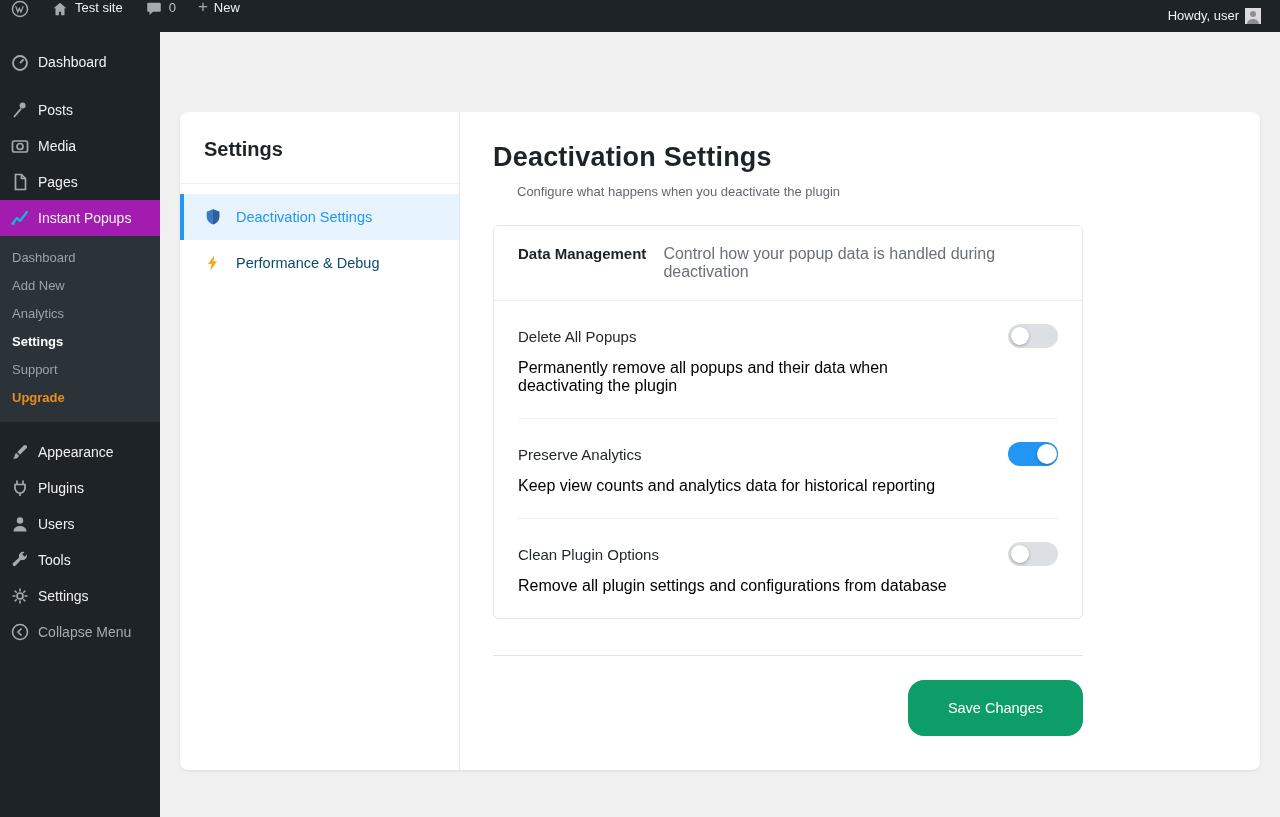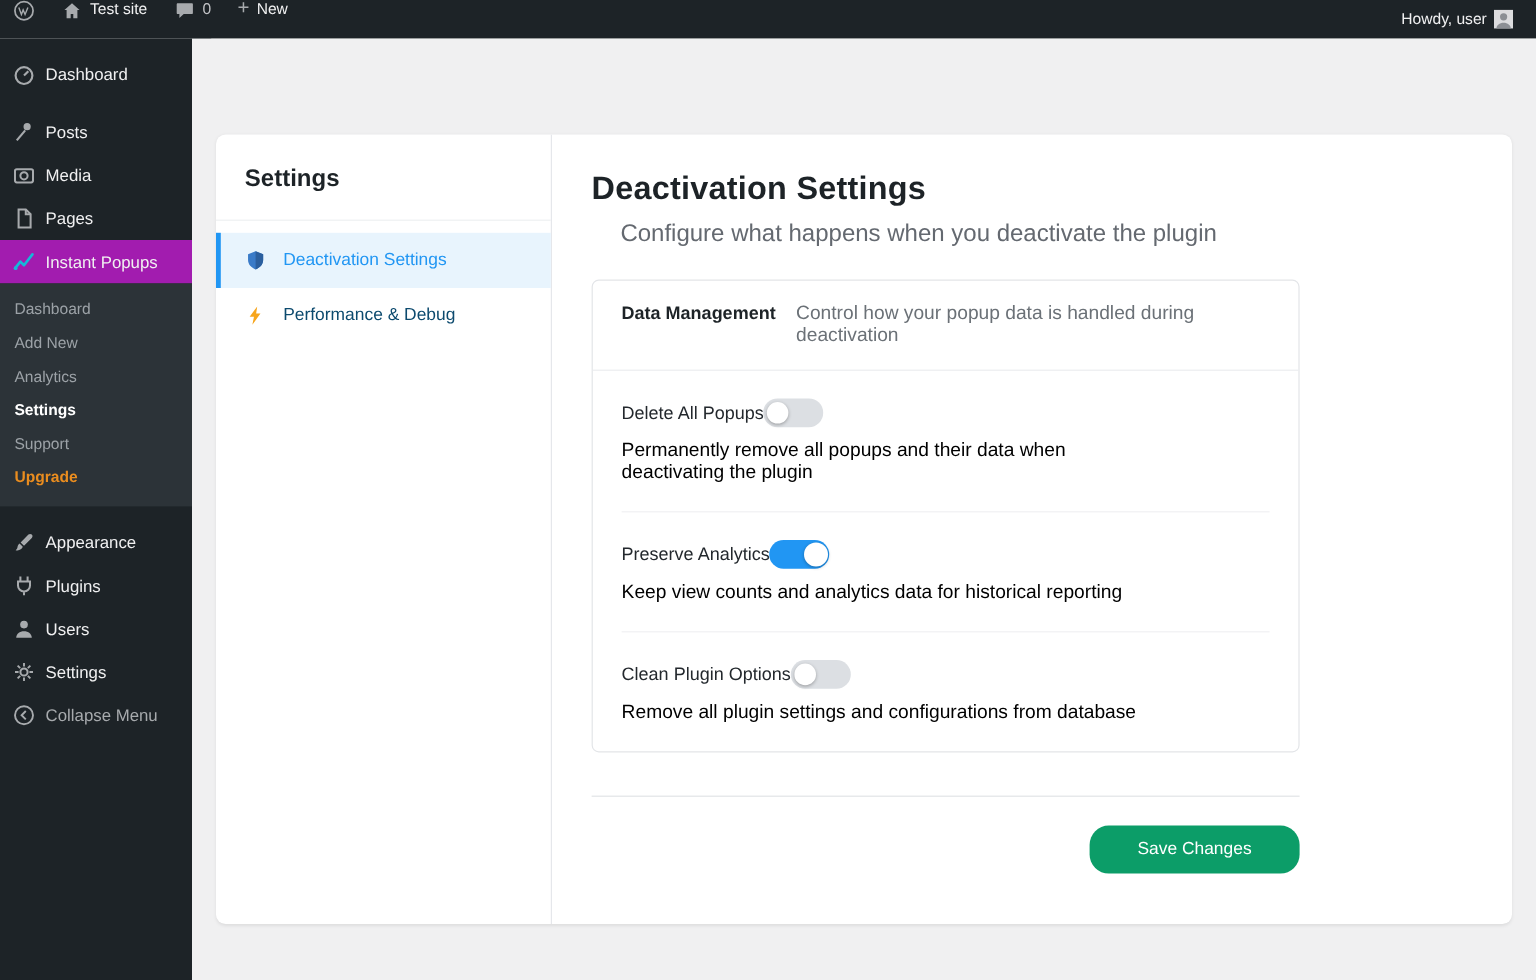--- a/index.html
+++ b/index.html
@@ -51,44 +51,44 @@
   .settings-nav h2{font-size:20px;font-weight:bold;color:#1d2327;padding:0 24px 22px;border-bottom:1px solid #eef0f2}
   .nav-list{padding-top:10px}
   .nav-item{display:flex;align-items:center;gap:14px;padding:14px 24px;font-size:14.5px;color:#0c4a6e;cursor:pointer;border-left:4px solid transparent;padding-left:20px}
   .nav-item .nv-icon{width:18px;height:18px;flex:none}
   .nav-item.active{background:#e8f4fd;color:var(--accent-blue);border-left-color:var(--accent-blue)}
 
   
   .panel{flex:1;padding:30px 48px 30px 33px}
   .panel-inner{max-width:590px}
   .panel h1{font-size:27px;font-weight:bold;color:#1d2327;letter-spacing:.2px}
-  .panel .subtitle{font-size:20px;color:#646970;margin:11px 0 4px 24px}
+  .panel .subtitle{font-size:13px;color:#646970;margin:11px 0 4px 24px}
 
   .section-card{margin-top:26px;border:1px solid #e3e5e8;border-radius:6px;background:#fff}
   .section-head{display:flex;align-items:baseline;gap:17px;padding:19px 24px;border-bottom:1px solid #ebedef}
   .section-head h3{font-size:15px;font-weight:bold;color:#1d2327;white-space:nowrap}
   .section-head .sec-desc{font-size:16px;color:#6b7177}
 
   .rows{padding:0 24px}
   .setting-row{padding:23px 0;border-bottom:1px solid #f0f1f3}
   .setting-row:last-child{border-bottom:none}
-  .row-head{display:flex;align-items:center;justify-content:flex-start}
+  .row-head{display:flex;align-items:center;justify-content:space-between}
   .setting-label{font-size:15px;color:#23282d}
   .setting-desc{font-size:16px;color:#000000;margin-top:11px;padding-right:100px}
 
   .toggle{width:50px;height:24px;border-radius:12px;background:var(--toggle-off);position:relative;cursor:pointer;flex:none}
   .toggle .knob{width:18px;height:18px;border-radius:50%;background:#fff;position:absolute;top:3px;left:3px;
     box-shadow:0 1px 3px rgba(0,0,0,.3)}
   .toggle.on{background:var(--accent-blue)}
   .toggle.on .knob{left:29px;width:20px;height:20px;top:2px}
 
   .footer-divider{border-top:1px solid #e2e4e7;margin-top:36px}
   .footer-actions{display:flex;justify-content:flex-end;margin-top:24px}
   .save-btn{background:var(--save-green);color:#fff;border:none;border-radius:16px;font-size:14.5px;
-    font-family:"Liberation Sans",sans-serif;padding:0 40px;height:40px;min-width:140px;cursor:pointer}
+    font-family:"Liberation Sans",sans-serif;padding:0 40px;height:56px;min-width:140px;cursor:pointer}
 </style>
 </head>
 <body>
 
 <div class="admin-bar">
   <div class="ab-item">
     <svg class="icon" viewBox="0 0 20 20">
       <circle cx="10" cy="10" r="8.4" fill="none" stroke="currentColor" stroke-width="1.6"></circle>
       <path d="M5.2 7l2.4 6.4 1.6-4.2 1.8 4.2L13.6 7" fill="none" stroke="currentColor" stroke-width="1.3"></path>
     </svg>
@@ -194,20 +194,26 @@
   </div>
 
   <div class="menu-item">
     <svg class="mi-icon" viewBox="0 0 20 20" fill="currentColor">
       <circle cx="10" cy="6.5" r="3.2"></circle>
       <path d="M3.5 17.5c0-3.3 2.9-5.5 6.5-5.5s6.5 2.2 6.5 5.5z"></path>
     </svg>
     <span class="mi-label">Users</span>
   </div>
 
+  <div class="menu-item">
+    <svg class="mi-icon" viewBox="0 0 20 20" fill="currentColor">
+      <path d="M17 5.5a4.5 4.5 0 01-6 4.2l-5.3 5.8a1.8 1.8 0 11-2.6-2.5l5.8-5.3A4.5 4.5 0 0114.5 2l-2.3 2.3 2.5 2.5L17 4.5z"></path>
+    </svg>
+    <span class="mi-label">Tools</span>
+  </div>
 
   <div class="menu-item">
     <svg class="mi-icon" viewBox="0 0 20 20">
       <circle cx="10" cy="10" r="3" fill="none" stroke="currentColor" stroke-width="1.7"></circle>
       <path d="M10 2.5v3M10 14.5v3M2.5 10h3M14.5 10h3M4.7 4.7l2.1 2.1M13.2 13.2l2.1 2.1M15.3 4.7l-2.1 2.1M6.8 13.2l-2.1 2.1" stroke="currentColor" stroke-width="1.6" fill="none"></path>
     </svg>
     <span class="mi-label">Settings</span>
   </div>
 
   <div class="menu-item collapse">

